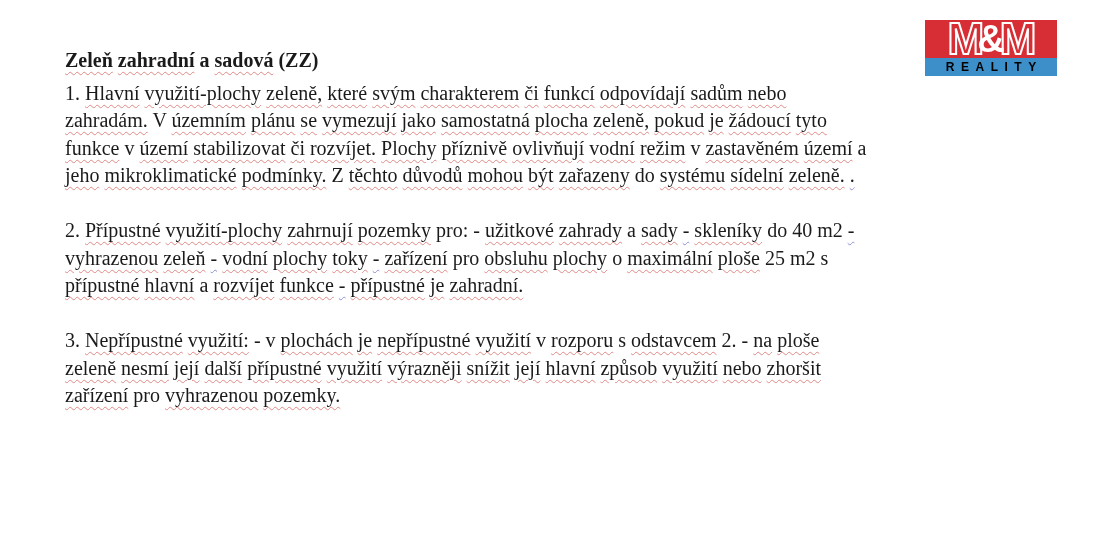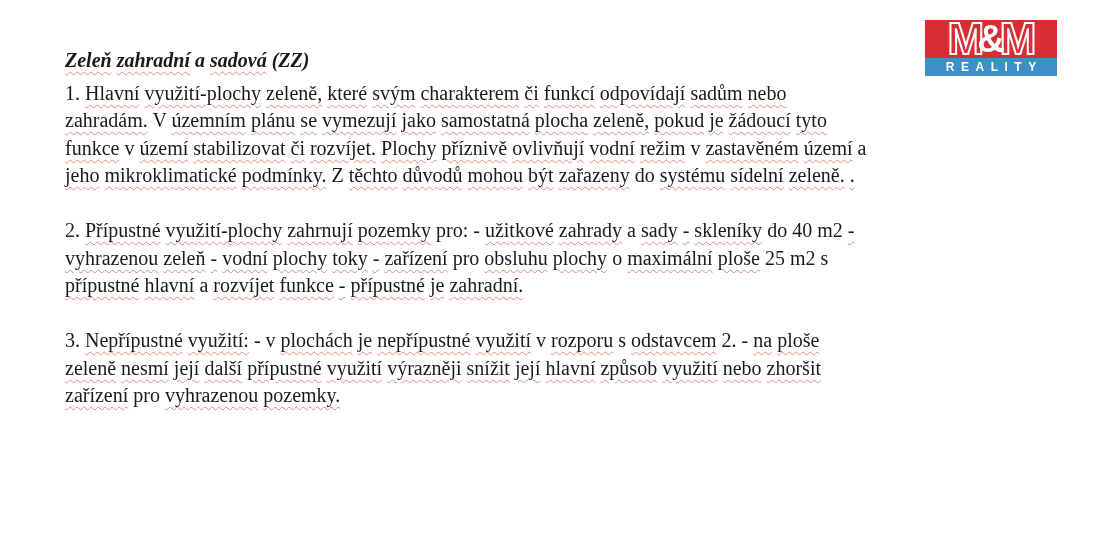--- a/index.html
+++ b/index.html
@@ -11,21 +11,21 @@
     font-family: "Liberation Serif", serif;
   }
   .doc {
     position: absolute;
     left: 65px; top: 47px;
     width: 985px;
     color: #1a1a1a;
     font-size: 20px;
     line-height: 27.5px;
   }
-  .title { font-weight: bold; margin: 0 0 5px 0; font-style: italic; }
+  .title { font-weight: bold; margin: 0 0 5px 0; }
   .para { margin: 0 0 27.5px 0; }
   .line { white-space: nowrap; }
   .sq-red {
     text-decoration-line: underline;
     text-decoration-style: wavy;
     text-decoration-color: #e08a86;
     text-decoration-thickness: 1.2px;
     text-underline-offset: 4px;
   }
   .sq-blue {
@@ -63,21 +63,21 @@
     color: #ffffff;
     position: relative;
     z-index: 2;
     margin: 0 -5px;
   }
   .logo-bottom {
     height: 18px;
     display: flex;
     align-items: center;
     justify-content: center;
-    color: #ffffff;
+    color: #000000;
     font-weight: bold;
     font-size: 12px;
     letter-spacing: 6.5px;
     text-indent: 6.5px;
   }
 </style>
 </head>
 <body>
 
 <div class="doc">

